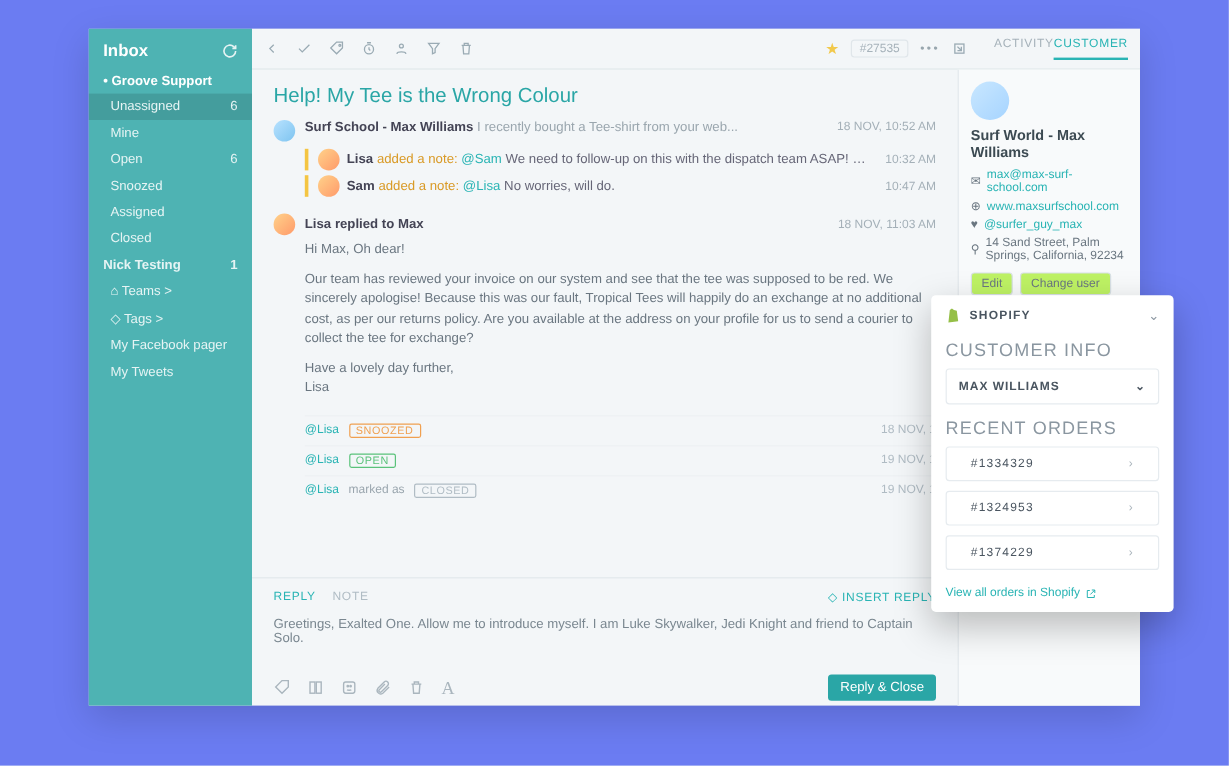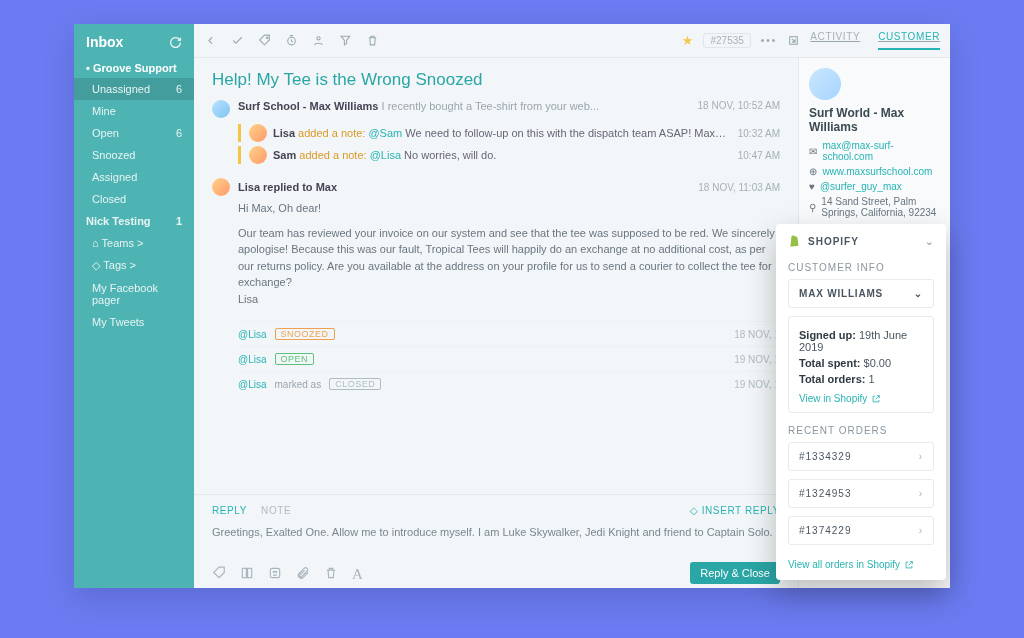--- a/index.html
+++ b/index.html
@@ -1,35 +1,35 @@
 <!DOCTYPE html>
 <html><head>
 <meta charset="utf-8">
 <style>
   * { box-sizing: border-box; margin: 0; padding: 0; }
   body { font-family: -apple-system, "Helvetica Neue", Arial, sans-serif; background: #6b7cf2; width: 1024px; height: 638px; overflow: hidden; position: relative; }
   .app { position: absolute; left: 74px; top: 24px; width: 876px; height: 564px; background: #f3f6f8; display: flex; box-shadow: 0 10px 30px rgba(0,0,0,0.15); }
   
-  .sidebar { width: 120px; background: #4eb3b3; color: #e6f4f4; font-size: 11px; display: flex; flex-direction: column; }
+  .sidebar { width: 136px; background: #4eb3b3; color: #e6f4f4; font-size: 11px; display: flex; flex-direction: column; }
   .sb-head { display: flex; align-items: center; justify-content: space-between; padding: 10px 12px 8px; }
   .sb-title { font-size: 14px; font-weight: 600; color: #fff; }
   .sb-refresh { width: 13px; height: 13px; cursor: pointer; }
   .sb-group { padding: 4px 12px; font-weight: 600; color: #fff; }
   .sb-item { padding: 5px 12px 5px 18px; display: flex; justify-content: space-between; cursor: pointer; }
   .sb-item.active { background: rgba(0,0,0,0.12); }
   .sb-item.nick { padding-left: 12px; font-weight: 600; }
   .sb-sub { padding-left: 18px; }
 
   
   .main { flex: 1; display: flex; flex-direction: column; min-width: 0; }
   .toolbar { height: 34px; border-bottom: 1px solid #e2e8ec; background: #f3f6f8; display: flex; align-items: center; padding: 0 10px; gap: 12px; }
   .tb-left { display: flex; align-items: center; gap: 14px; color: #98a6ae; }
   .tb-right { margin-left: auto; display: flex; align-items: center; gap: 10px; color: #98a6ae; font-size: 10px; }
   .ticket-num { border: 1px solid #e0e6ea; border-radius: 3px; padding: 1px 6px; color: #a6b2ba; }
-  .tb-tabs { margin-left: 0; display: flex; gap: 18px; font-size: 10px; letter-spacing: 0.6px; text-decoration: underline; }
+  .tb-tabs { margin-left: 12px; display: flex; gap: 0; font-size: 10px; letter-spacing: 0.6px; }
   .tb-tab { color: #a6b2ba; padding-bottom: 6px; cursor: pointer; }
   .tb-tab.active { color: #29b4b4; border-bottom: 2px solid #29b4b4; }
   .tb-icon { width: 13px; height: 13px; cursor: pointer; }
   .star { color: #f2c94c; font-size: 13px; }
 
   .body-row { flex: 1; display: flex; min-height: 0; }
 
   .conversation { flex: 1; padding: 12px 18px 0 18px; overflow: hidden; display: flex; flex-direction: column; }
   .subject { color: #2aa6a6; font-size: 17px; font-weight: 500; margin-bottom: 10px; }
 
@@ -72,32 +72,32 @@
   
   .rightcol { width: 152px; border-left: 1px solid #e2e8ec; background: #f8fafb; padding: 10px 10px; font-size: 10px; color: #6a7680; }
   .cust-avatar { width: 32px; height: 32px; border-radius: 50%; background: linear-gradient(135deg,#c9e7ff,#a6d4ff); margin-bottom: 6px; }
   .cust-name { font-size: 12px; font-weight: 600; color: #3c4a52; margin-bottom: 6px; }
   .cust-row { display: flex; align-items: center; gap: 5px; margin-bottom: 4px; }
   .cust-link { color: #29b4b4; cursor: pointer; }
   .cust-actions { display: flex; gap: 6px; margin-top: 8px; }
   .cust-actions button { border: 1px solid #d8e0e5; background: #bef264; border-radius: 3px; padding: 3px 8px; font-size: 10px; color: #6a7680; cursor: pointer; }
 
   
-  .shopify-card { position: absolute; left: 776px; top: 224px; width: 170px; background: #fff; border-radius: 4px; box-shadow: 0 12px 30px rgba(0,0,0,0.25); font-size: 11px; color: #4a5560; padding-bottom: 10px; }
+  .shopify-card { position: absolute; left: 776px; top: 246px; width: 202px; background: #fff; border-radius: 4px; box-shadow: 0 12px 30px rgba(0,0,0,0.25); font-size: 11px; color: #4a5560; padding-bottom: 10px; }
   .sc-head { display: flex; align-items: center; padding: 10px 12px; gap: 6px; }
   .sc-head svg { width: 14px; height: 14px; }
   .sc-head-title { font-weight: 700; letter-spacing: 1px; font-size: 10px; }
   .sc-head .chev { margin-left: auto; color: #8a96a0; cursor: pointer; }
-  .sc-section-title { font-size: 10px; letter-spacing: 1px; color: #8a96a0; padding: 4px 12px 6px; }
+  .sc-section-title { font-size: 15px; letter-spacing: 1px; color: #8a96a0; padding: 4px 12px 6px; }
   .sc-box { border: 1px solid #e6ebef; border-radius: 3px; margin: 0 12px 8px; padding: 8px 10px; }
   .sc-name-row { display: flex; align-items: center; justify-content: space-between; font-weight: 700; letter-spacing: 0.8px; font-size: 10px; cursor: pointer; }
   .sc-kv { margin-top: 4px; }
   .sc-kv b { color: #2f3a42; }
   .sc-link { color: #29b4b4; cursor: pointer; display: inline-flex; align-items: center; gap: 4px; margin: 6px 12px 0; font-size: 10px; }
-  .sc-order { border: 1px solid #e6ebef; border-radius: 3px; margin: 0 12px 8px; padding: 8px 10px; display: flex; justify-content: space-between; align-items: center; letter-spacing: 1px; font-size: 10px; cursor: pointer; }
+  .sc-order { border: 1px solid #e6ebef; border-radius: 3px; margin: 0 12px 8px; padding: 8px 20px; display: flex; justify-content: space-between; align-items: center; letter-spacing: 1px; font-size: 10px; cursor: pointer; }
   .sc-order .chev { color: #aab4bc; }
   .ext-icon { width: 10px; height: 10px; }
 
   .muted { color: #9aa6ae; }
 </style>
 </head>
 <body>
 
 <div class="app">
 
@@ -188,21 +188,21 @@
         <div class="tb-tabs">
           <span class="tb-tab">ACTIVITY</span>
           <span class="tb-tab active">CUSTOMER</span>
         </div>
       </div>
     </div>
 
     <div class="body-row">
 
       <div class="conversation">
-        <div class="subject">Help! My Tee is the Wrong Snoozed</div>
+        <div class="subject">Help! My Tee is the Wrong Colour</div>
 
         <div class="msg">
           <div class="avatar b"></div>
           <div class="msg-line"><b>Surf School - Max Williams</b> <span class="muted">I recently bought a Tee-shirt from your web...</span></div>
           <div class="msg-time">18 NOV, 10:52 AM</div>
         </div>
 
         <div class="note-wrap">
           <div class="avatar" style="margin-right:6px;"></div>
           <div class="msg-line"><b>Lisa</b> <span class="added-note">added a note:</span> <span class="mention">@Sam</span> <span>We need to follow-up on this with the dispatch team ASAP! Max Williams is a v...</span></div>
@@ -215,20 +215,21 @@
         </div>
 
         <div class="reply-head">
           <div class="avatar" style="margin-right:8px;"></div>
           <div class="msg-line"><b>Lisa replied to Max</b></div>
           <div class="msg-time">18 NOV, 11:03 AM</div>
         </div>
         <div class="reply-body">
           <p>Hi Max, Oh dear!</p>
           <p style="margin-top:8px;">Our team has reviewed your invoice on our system and see that the tee was supposed to be red. We sincerely apologise! Because this was our fault, Tropical Tees will happily do an exchange at no additional cost, as per our returns policy. Are you available at the address on your profile for us to send a courier to collect the tee for exchange?</p>
+          <p style="margin-top:8px;">Have a lovely day further,</p>
           <p>Lisa</p>
         </div>
 
         <div class="status-rows">
           <div class="status-row">
             <span class="tag-au">@Lisa</span>
             <span class="badge snoozed">SNOOZED</span>
             <span class="status-time">18 NOV, 1</span>
           </div>
           <div class="status-row">
@@ -313,31 +314,20 @@
         <path d="M6 4l3-2 3 2 4 1 2 15-14 2z"></path>
       </svg>
     <span class="sc-head-title">SHOPIFY</span>
     <span class="chev">⌄</span>
   </div>
   <div class="sc-section-title">CUSTOMER INFO</div>
   <div class="sc-box sc-name-row">
     <span>MAX WILLIAMS</span>
       <span class="chev">⌄</span>
   </div>
-  <div class="sc-box">
-    <div class="sc-kv"><b>Signed up:</b> <span>19th June 2019</span></div>
-    <div class="sc-kv"><b>Total spent:</b> <span>$0.00</span></div>
-    <div class="sc-kv"><b>Total orders:</b> <span>1</span></div>
-    <div class="sc-link" style="margin:8px 0 0 0;">
-      <span>View in Shopify</span>
-      <svg class="ext-icon" viewBox="0 0 24 24" stroke="#29b4b4" fill="none" stroke-width="2">
-          <path d="M14 4h6v6M20 4l-9 9M19 14v5H5V5h5"></path>
-        </svg>
-    </div>
-  </div>
   <div class="sc-section-title">RECENT ORDERS</div>
   <div class="sc-order">
       <span>#1334329</span>
       <span class="chev">›</span>
     </div>
   <div class="sc-order">
       <span>#1324953</span>
       <span class="chev">›</span>
     </div>
   <div class="sc-order">

